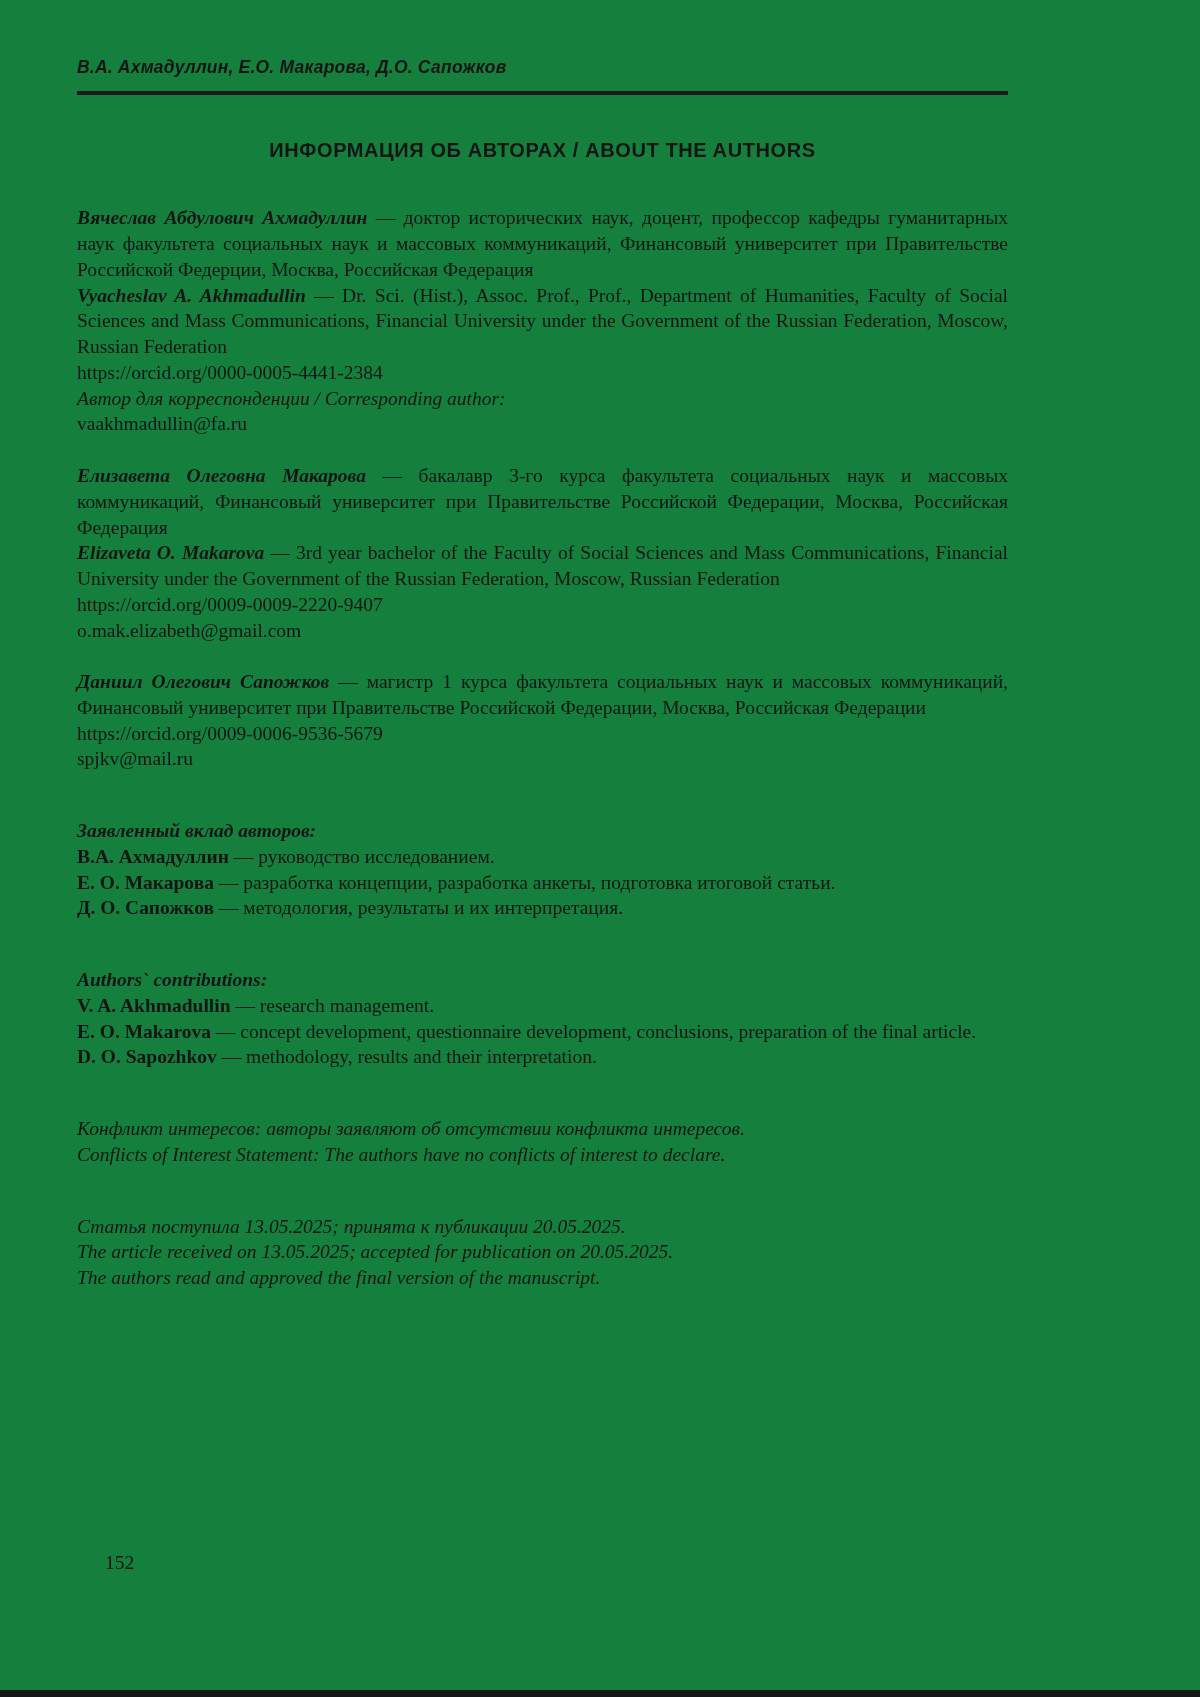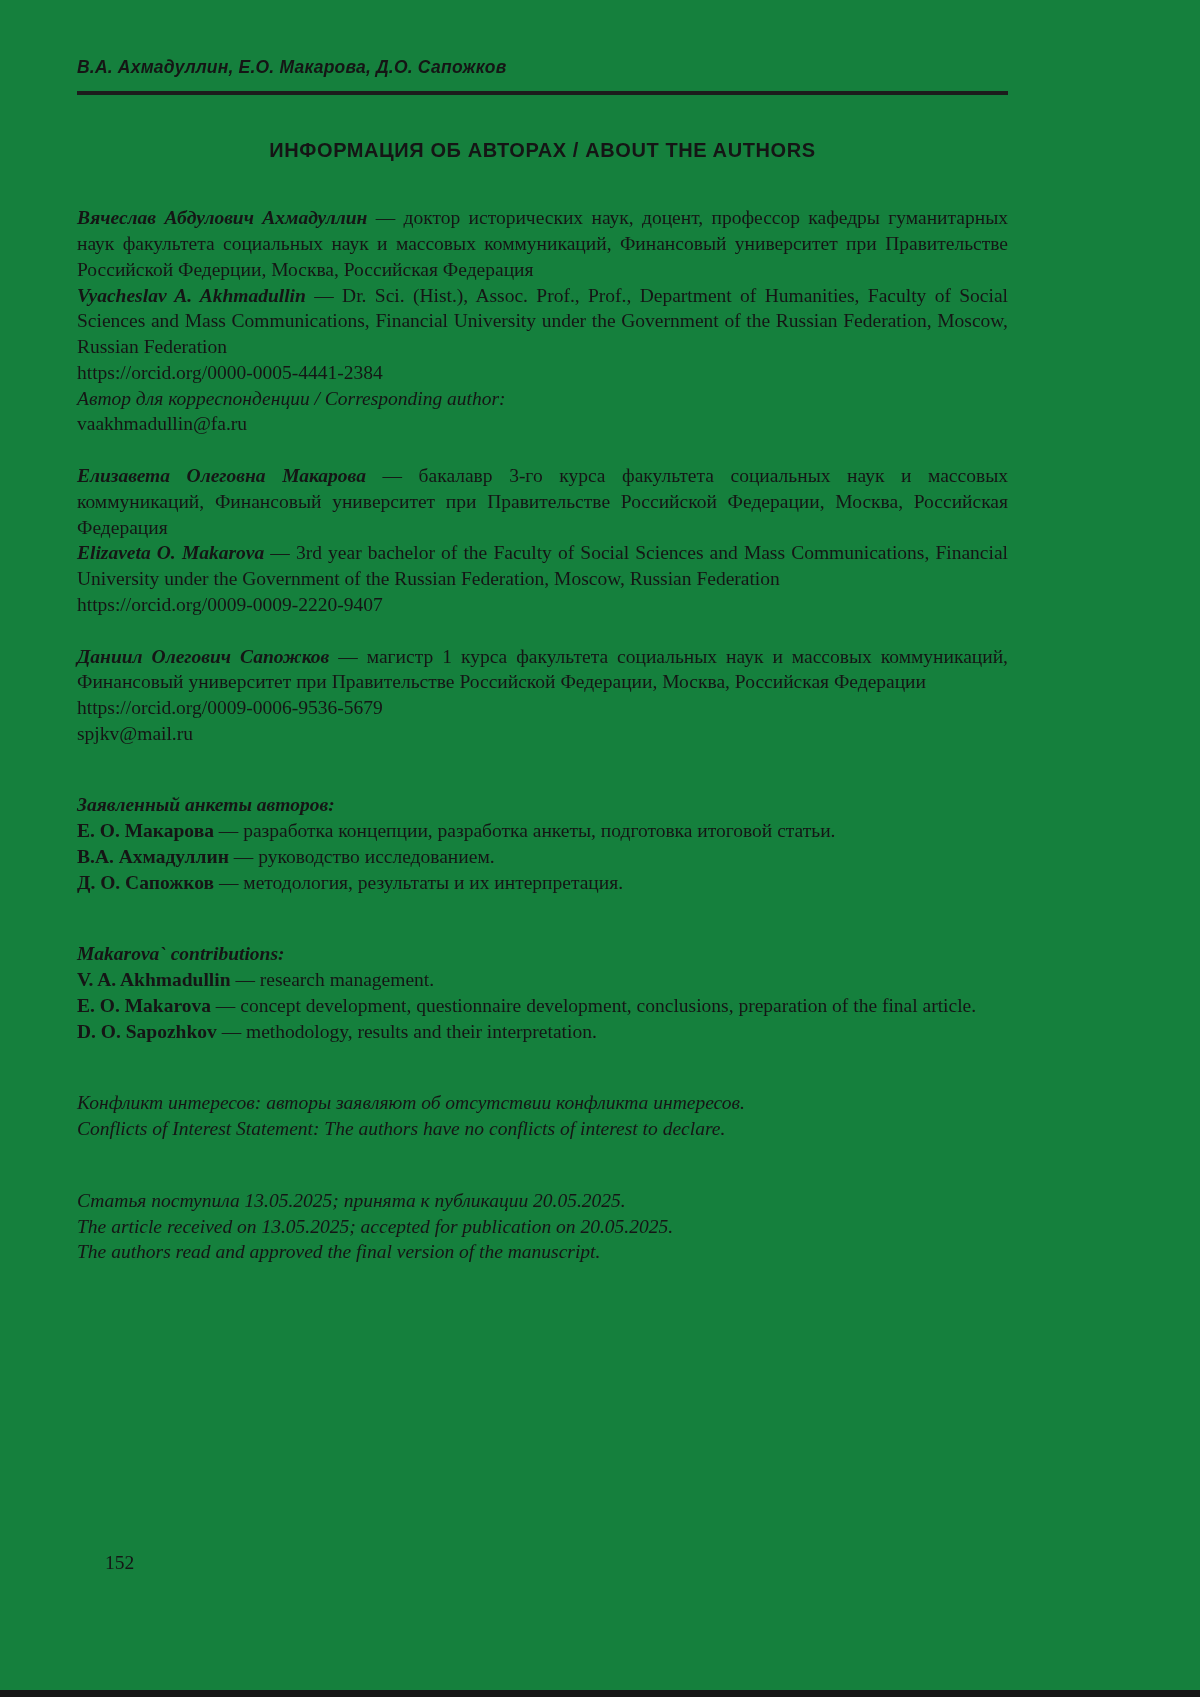--- a/index.html
+++ b/index.html
@@ -79,37 +79,38 @@
     <p><span class="name">Vyacheslav A. Akhmadullin</span><span> — Dr. Sci. (Hist.), Assoc. Prof., Prof., Department of Humanities, Faculty of Social Sciences and Mass Communications, Financial University under the Government of the Russian Federation, Moscow, Russian Federation</span></p>
     <p><a class="link" href="#">https://orcid.org/0000-0005-4441-2384</a></p>
     <p class="italic">Автор для корреспонденции / Corresponding author:</p>
     <p><a class="link" href="#">vaakhmadullin@fa.ru</a></p>
   </section>
 
   <section class="author-block">
     <p><span class="name">Елизавета Олеговна Макарова</span><span> — бакалавр 3-го курса факультета социальных наук и массовых коммуникаций, Финансовый университет при Правительстве Российской Федерации, Москва, Российская Федерация</span></p>
     <p><span class="name">Elizaveta O. Makarova</span><span> — 3rd year bachelor of the Faculty of Social Sciences and Mass Communications, Financial University under the Government of the Russian Federation, Moscow, Russian Federation</span></p>
     <p><a class="link" href="#">https://orcid.org/0009-0009-2220-9407</a></p>
+    <p><a class="link" href="#">o.mak.elizabeth@gmail.com</a></p>
   </section>
 
   <section class="author-block">
     <p><span class="name">Даниил Олегович Сапожков</span><span> — магистр 1 курса факультета социальных наук и массовых коммуникаций, Финансовый университет при Правительстве Российской Федерации, Москва, Российская Федерации</span></p>
     <p><a class="link" href="#">https://orcid.org/0009-0006-9536-5679</a></p>
     <p><a class="link" href="#">spjkv@mail.ru</a></p>
   </section>
 
   <section class="section">
-    <p class="bold-italic">Заявленный анкеты авторов:</p>
+    <p class="bold-italic">Заявленный вклад авторов:</p>
+    <p><span class="bold">В.А. Ахмадуллин</span><span> — руководство исследованием.</span></p>
     <p><span class="bold">Е. О. Макарова</span><span> — разработка концепции, разработка анкеты, подготовка итоговой статьи.</span></p>
-    <p><span class="bold">В.А. Ахмадуллин</span><span> — руководство исследованием.</span></p>
     <p><span class="bold">Д. О. Сапожков</span><span> — методология, результаты и их интерпретация.</span></p>
   </section>
 
   <section class="section">
-    <p class="bold-italic">Makarova` contributions:</p>
+    <p class="bold-italic">Authors` contributions:</p>
     <p><span class="bold">V. A. Akhmadullin</span><span> — research management.</span></p>
     <p><span class="bold">E. O. Makarova</span><span> — concept development, questionnaire development, conclusions, preparation of the final article.</span></p>
     <p><span class="bold">D. O. Sapozhkov</span><span> — methodology, results and their interpretation.</span></p>
   </section>
 
   <section class="section">
     <p class="italic">Конфликт интересов: авторы заявляют об отсутствии конфликта интересов.</p>
     <p class="italic">Conflicts of Interest Statement: The authors have no conflicts of interest to declare.</p>
   </section>
 

